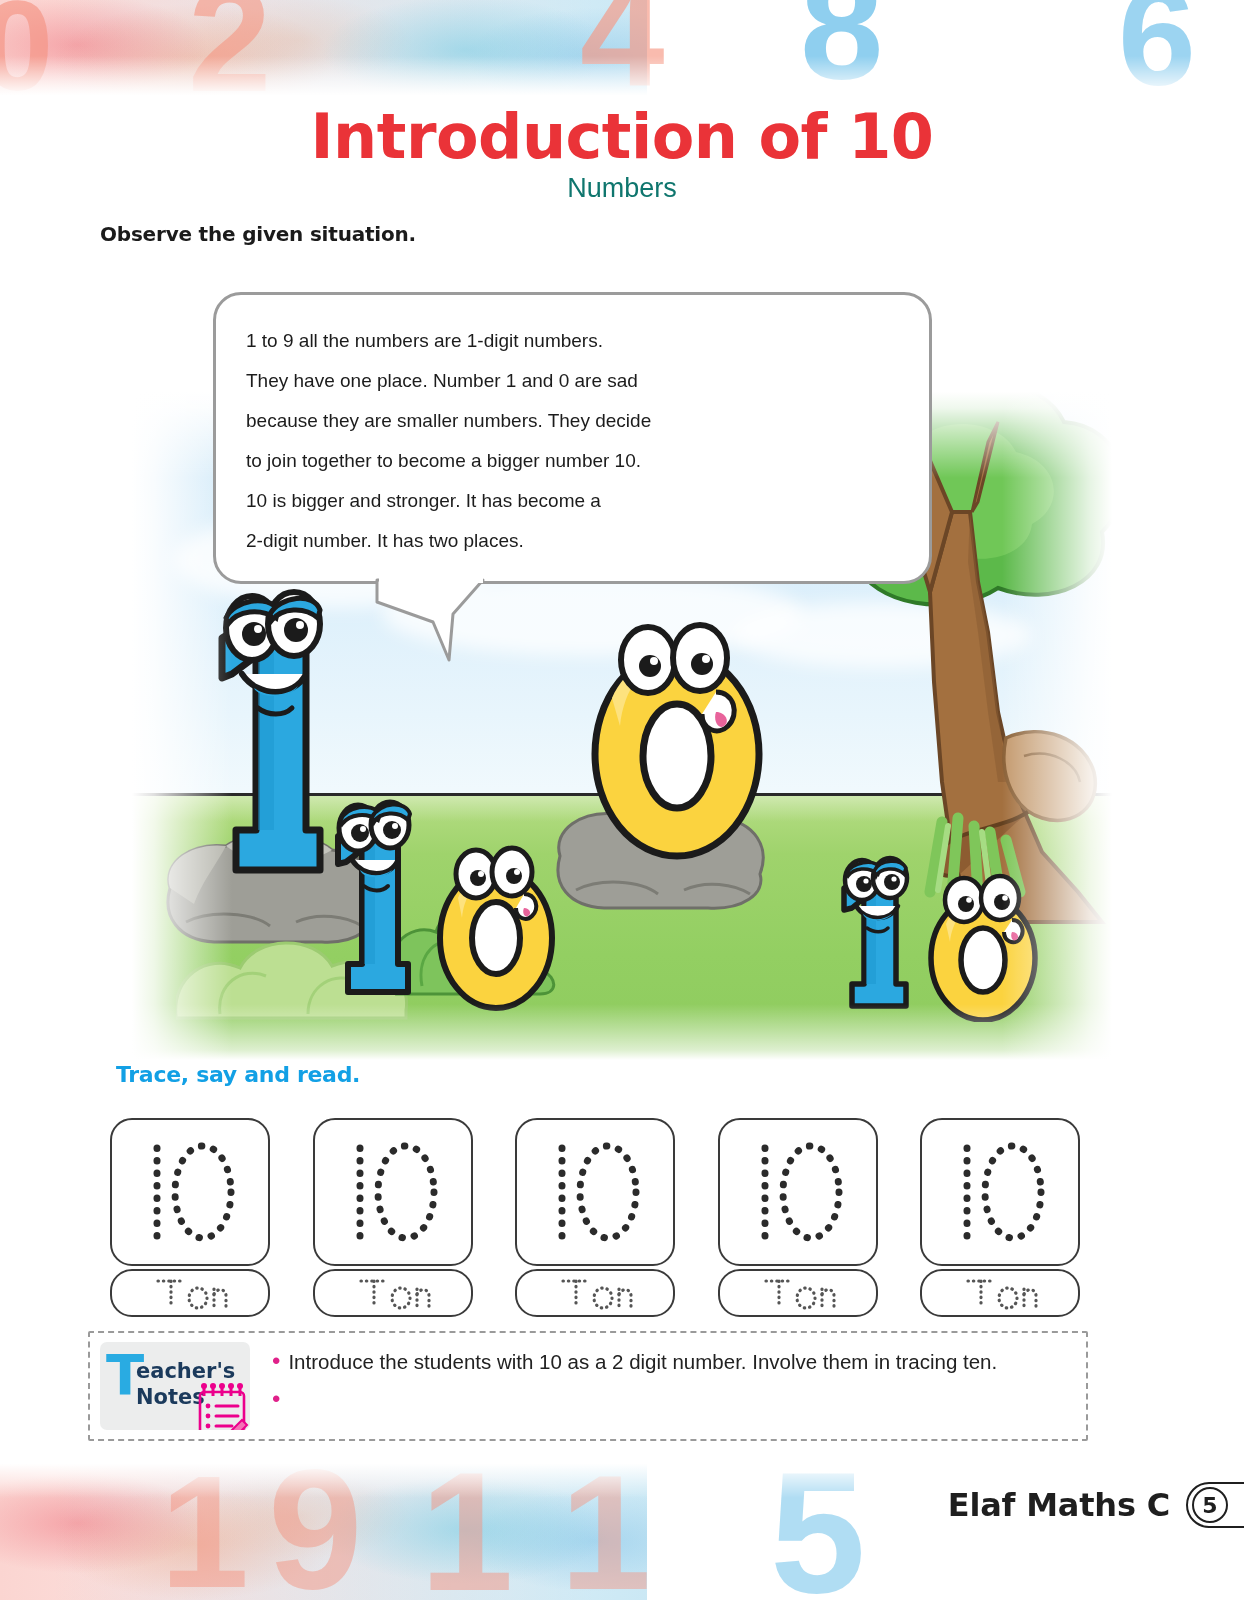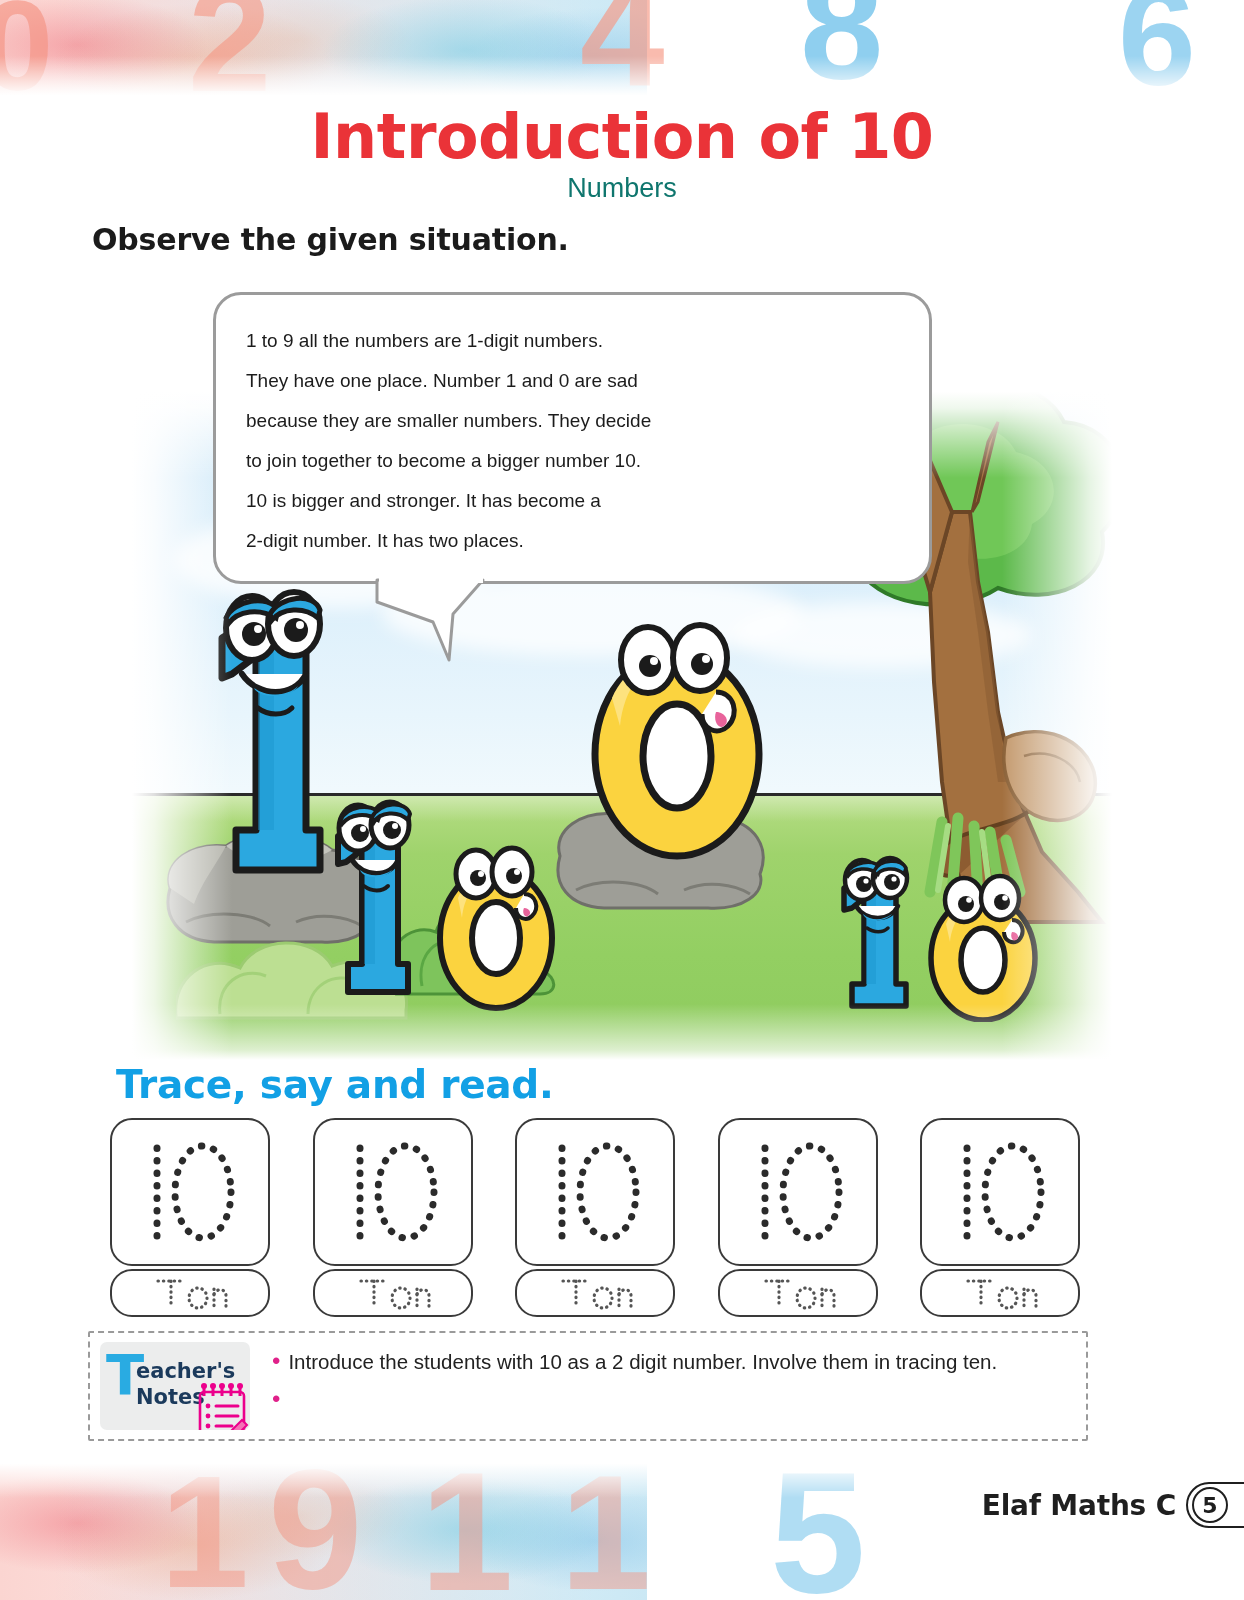--- a/index.html
+++ b/index.html
@@ -82,24 +82,24 @@
   }
   .page-subtitle {
     font-family: "Liberation Sans", sans-serif;
     font-size: 27px;
     color: #0f766e;
     margin-top: 4px;
   }
 
   .instruction {
     position: absolute;
-    top: 222px; left: 92px;
+    top: 222px; left: 100px;
     font-family: "DejaVu Sans", sans-serif;
     font-weight: bold;
-    font-size: 30px;
+    font-size: 20px;
     color: #1b1b1b;
     letter-spacing: -0.2px;
     z-index: 5;
   }
 
   
   .scene {
     position: absolute;
     left: 132px; top: 392px;
     width: 980px; height: 668px;
@@ -178,21 +178,21 @@
     white-space: pre-line;
   }
   .bubble-tail { position: absolute; left: 375px; top: 578px; z-index: 31; }
 
   
   .trace-heading {
     position: absolute;
     left: 116px; top: 1062px;
     font-family: "DejaVu Sans", sans-serif;
     font-weight: bold;
-    font-size: 39px;
+    font-size: 22px;
     color: #12A0E5;
     letter-spacing: -0.3px;
     z-index: 5;
   }
   .trace-row {
     position: absolute;
     left: 110px; top: 1118px;
     width: 970px;
     display: flex;
     justify-content: space-between;
@@ -262,24 +262,24 @@
   
   .footer-brand {
     position: absolute;
     right: 0px; bottom: 72px;
     display: flex; align-items: center;
     z-index: 6;
   }
   .brand-text {
     font-family: "DejaVu Sans", sans-serif;
     font-weight: bold;
-    font-size: 28px;
+    font-size: 32px;
     color: #1f1f1f;
     letter-spacing: -0.2px;
-    margin-right: 10px;
+    margin-right: 16px;
   }
   .page-pill {
     display: flex; align-items: center;
     height: 46px;
     padding-left: 4px;
     border: 2.5px solid #1f1f1f;
     border-radius: 24px 0 0 24px;
     background: #ffffff;
     padding-right: 40px;
     margin-right: -26px;

